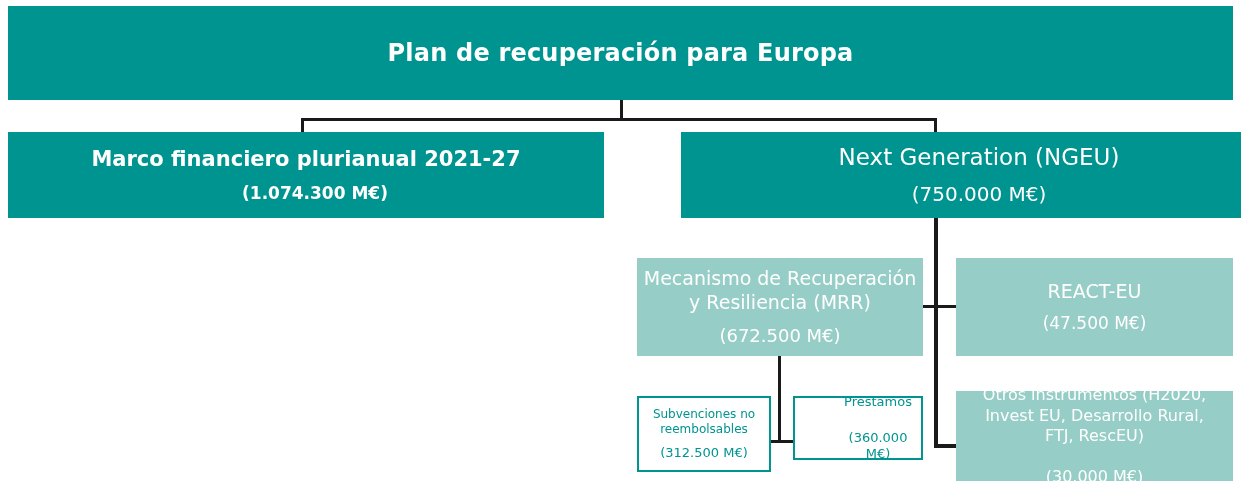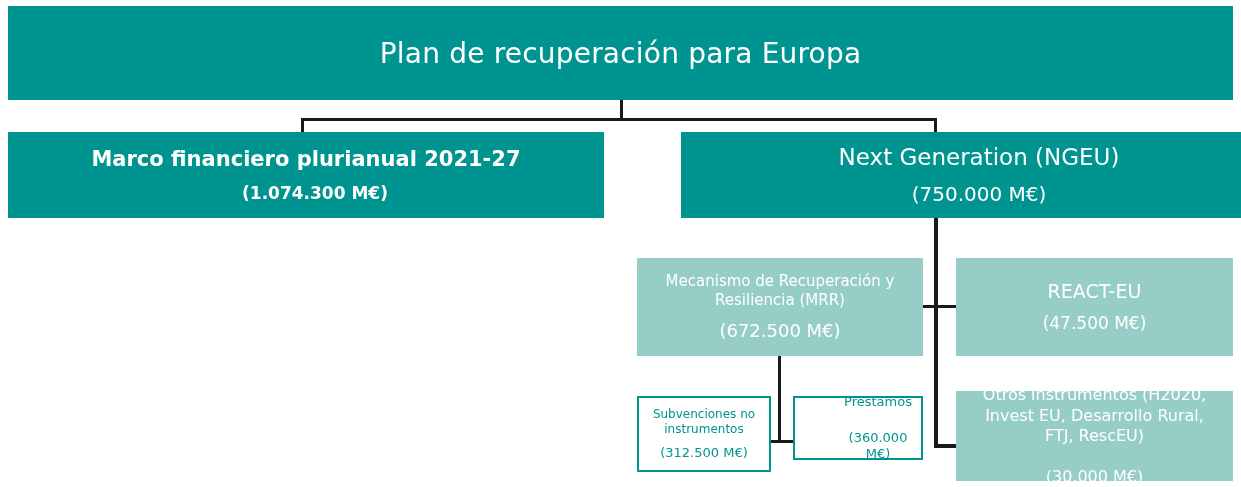--- a/index.html
+++ b/index.html
@@ -46,22 +46,22 @@
     color: #009490;
   }
   
   #node-root {
     left: 8px;
     top: 6px;
     width: 1225px;
     height: 94px;
   }
   #node-root .title {
-    font-size: 28px;
-    font-weight: normal;
+    font-size: 24px;
+    font-weight: bold;
     letter-spacing: .2px;
   }
   #node-root .amount {
     font-size: 17px;
     margin-top: 10px;
   }
   
   #node-mfp {
     left: 8px;
     top: 132px;
@@ -93,21 +93,21 @@
     margin-top: 10px;
   }
   
   #node-mrr {
     left: 637px;
     top: 258px;
     width: 286px;
     height: 98px;
   }
   #node-mrr .title {
-    font-size: 15px;
+    font-size: 19px;
   }
   #node-mrr .amount {
     font-size: 18px;
     margin-top: 10px;
   }
   
   #node-react {
     left: 956px;
     top: 258px;
     width: 277px;
@@ -213,21 +213,21 @@
     <span class="title">REACT-EU</span>
     <span class="amount">(47.500 M€)</span>
   </div>
 
   <div class="node lightteal" id="node-otros">
     <span class="title">Otros instrumentos (H2020, Invest EU, Desarrollo Rural, FTJ, RescEU)</span>
     <span class="amount">(30.000 M€)</span>
   </div>
 
   <div class="node outlined" id="node-subv">
-    <span class="title">Subvenciones no instrumentos</span>
+    <span class="title">Subvenciones no reembolsables</span>
     <span class="amount">(312.500 M€)</span>
   </div>
 
   <div class="node outlined" id="node-prest">
     <span class="title">Préstamos</span>
     <span class="amount">(360.000 M€)</span>
   </div>
 
 </div>
 

